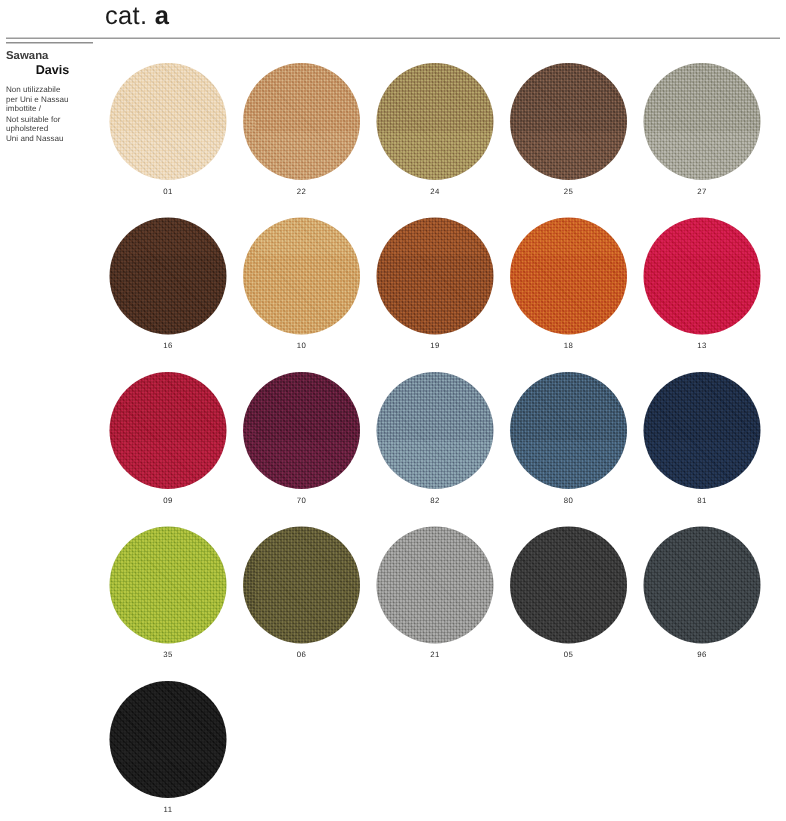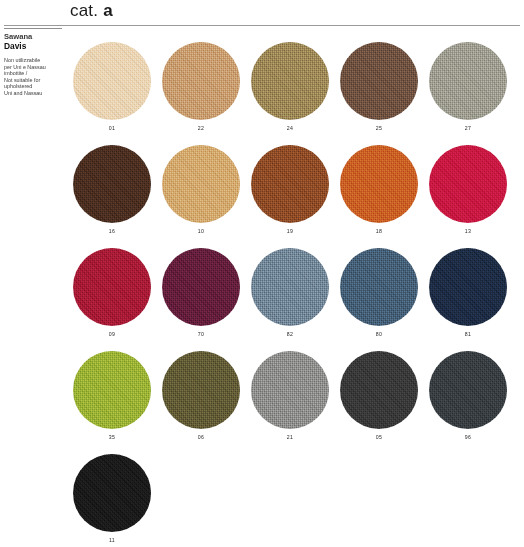--- a/index.html
+++ b/index.html
@@ -63,20 +63,21 @@
     line-height: 9px;
     font-weight: 700;
     color: #3a3a3a;
   }
   .brand-line-2 {
     font-size: 8.4px;
     line-height: 10px;
     font-weight: 700;
     color: #111111;
     margin-bottom: 6px;
+    text-align: center;
   }
   #sidebar-note {
     font-size: 5.4px;
     line-height: 6.6px;
     color: #3d3d3d;
     width: 58px;
   }
   #sidebar-note div {
     white-space: nowrap;
   }

